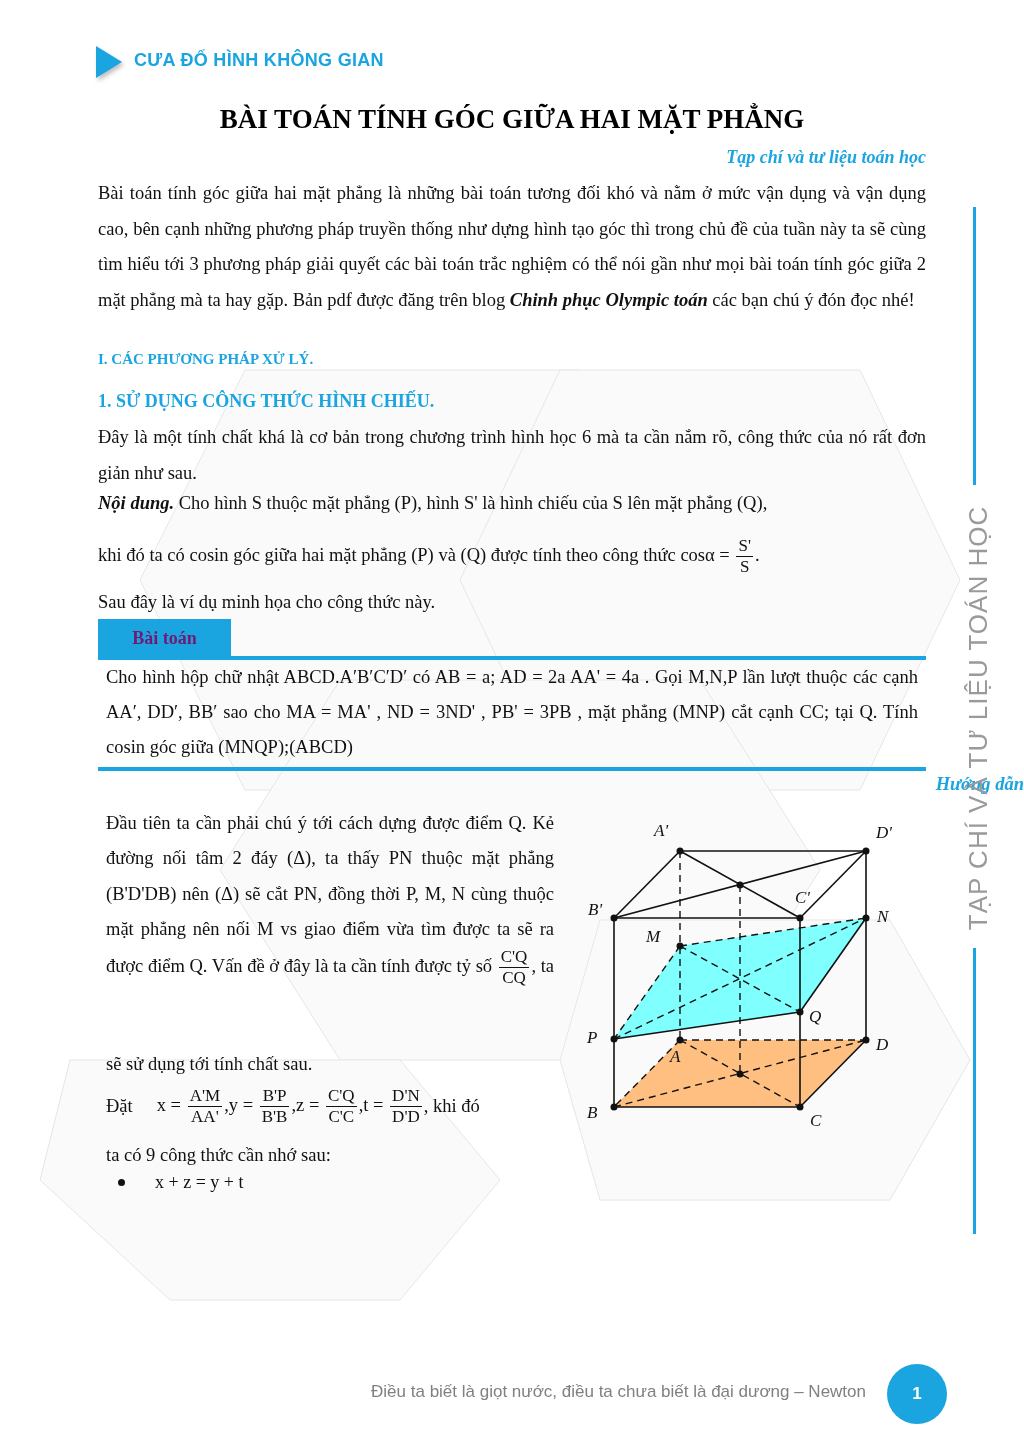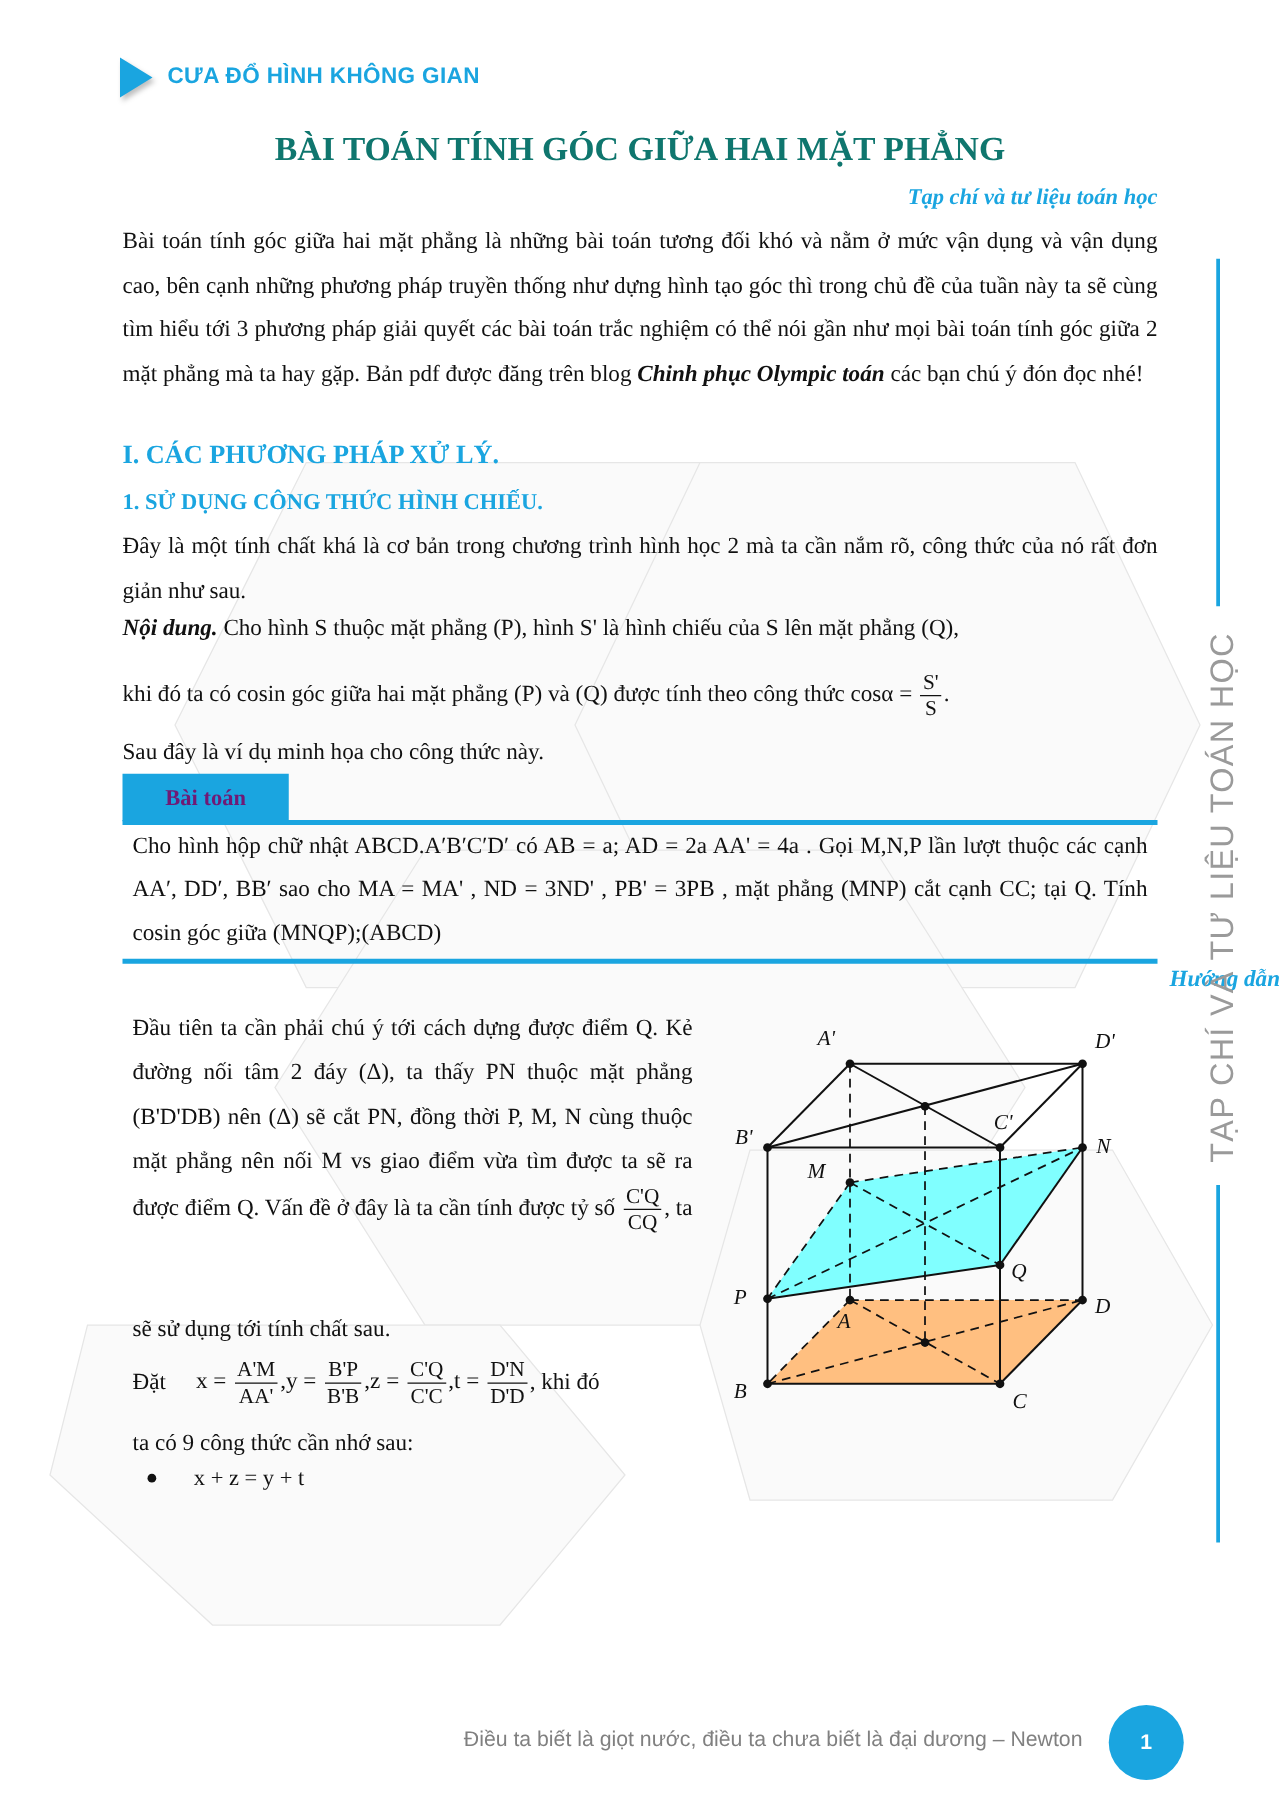--- a/index.html
+++ b/index.html
@@ -7,26 +7,26 @@
          font-family: "Liberation Serif", "DejaVu Serif", serif; color: #111; }
   .abs { position: absolute; }
   .bg-hex { position: absolute; left: 0; top: 0; width: 1024px; height: 1448px; pointer-events: none; }
 
   .header-tri { left: 96px; top: 46px; width: 0; height: 0;
     border-top: 16px solid transparent; border-bottom: 16px solid transparent;
     border-left: 26px solid #1aa5e0; filter: drop-shadow(2px 3px 2px rgba(0,0,0,0.25)); }
   .header-text { left: 134px; top: 50px; font-family: "Liberation Sans", "DejaVu Sans", sans-serif;
     font-size: 18px; font-weight: bold; color: #1aa5e0; letter-spacing: 0.3px; }
 
-  .title { left: 0; width: 1024px; top: 104px; text-align: center; font-size: 27px; font-weight: bold; color: #0f766e; }
+  .title { left: 0; width: 1024px; top: 104px; text-align: center; font-size: 27px; font-weight: bold; color: #000000; }
   .subtitle { right: 98px; top: 147px; font-size: 18px; font-style: italic; font-weight: bold; color: #1aa5e0; }
 
   .para { left: 98px; width: 828px; font-size: 18.5px; line-height: 35.5px; text-align: justify; }
   .intro { top: 176px; }
-  .h1 { left: 98px; top: 351px; font-size: 21px; font-weight: bold; color: #1aa5e0; }
+  .h1 { left: 98px; top: 351px; font-size: 15px; font-weight: bold; color: #1aa5e0; }
   .h2 { left: 98px; top: 391px; font-size: 18px; font-weight: bold; color: #1aa5e0; }
   .p2 { top: 420px; }
   .p3 { top: 486px; }
   .p4 { top: 536px; }
   .p5 { top: 585px; }
   .frac { display: inline-block; vertical-align: middle; text-align: center; line-height: 20px; font-size: 17px; margin: 0 2px; }
   .frac .num { display: block; border-bottom: 1px solid #111; padding: 0 2px; }
   .frac .den { display: block; padding: 0 2px; }
 
   .problem-tab { left: 98px; top: 619px; width: 133px; height: 38px; background: #1aa5e0;
@@ -79,21 +79,21 @@
 <div class="abs title">BÀI TOÁN  TÍNH GÓC GIỮA HAI MẶT PHẲNG</div>
 <div class="abs subtitle">Tạp chí và tư liệu toán học</div>
 
 <div class="abs para intro">
   <span>Bài toán tính góc giữa hai mặt phẳng là những bài toán tương đối khó và nằm ở mức vận dụng và vận dụng cao, bên cạnh những phương pháp truyền thống như dựng hình tạo góc thì trong chủ đề của tuần này ta sẽ cùng tìm hiểu tới 3 phương pháp giải quyết các bài toán trắc nghiệm có thể nói gần như mọi bài toán tính góc giữa 2 mặt phẳng mà ta hay gặp. Bản pdf được đăng trên blog </span><b><i>Chinh phục Olympic toán</i></b><span> các bạn chú ý đón đọc nhé!</span>
 </div>
 
 <div class="abs h1">I. CÁC PHƯƠNG PHÁP XỬ LÝ.</div>
 <div class="abs h2">1. SỬ DỤNG CÔNG THỨC HÌNH CHIẾU.</div>
 
-<div class="abs para p2">Đây là một tính chất khá là cơ bản trong chương trình hình học 2 mà ta cần nắm rõ, công thức của nó rất đơn giản như sau.</div>
+<div class="abs para p2">Đây là một tính chất khá là cơ bản trong chương trình hình học 6 mà ta cần nắm rõ, công thức của nó rất đơn giản như sau.</div>
 
 <div class="abs para p3">
   <b><i>Nội dung.</i></b><span> Cho hình S thuộc mặt phẳng (P), hình S' là hình chiếu của S lên mặt phẳng (Q),</span>
 </div>
 
 <div class="abs para p4">
   <span>khi đó ta có cosin góc giữa hai mặt phẳng (P) và (Q) được tính theo công thức cosα = </span><span class="frac"><span class="num">S'</span><span class="den">S</span></span>.
 </div>
 
 <div class="abs para p5">Sau đây là ví dụ minh họa cho công thức này.</div>

